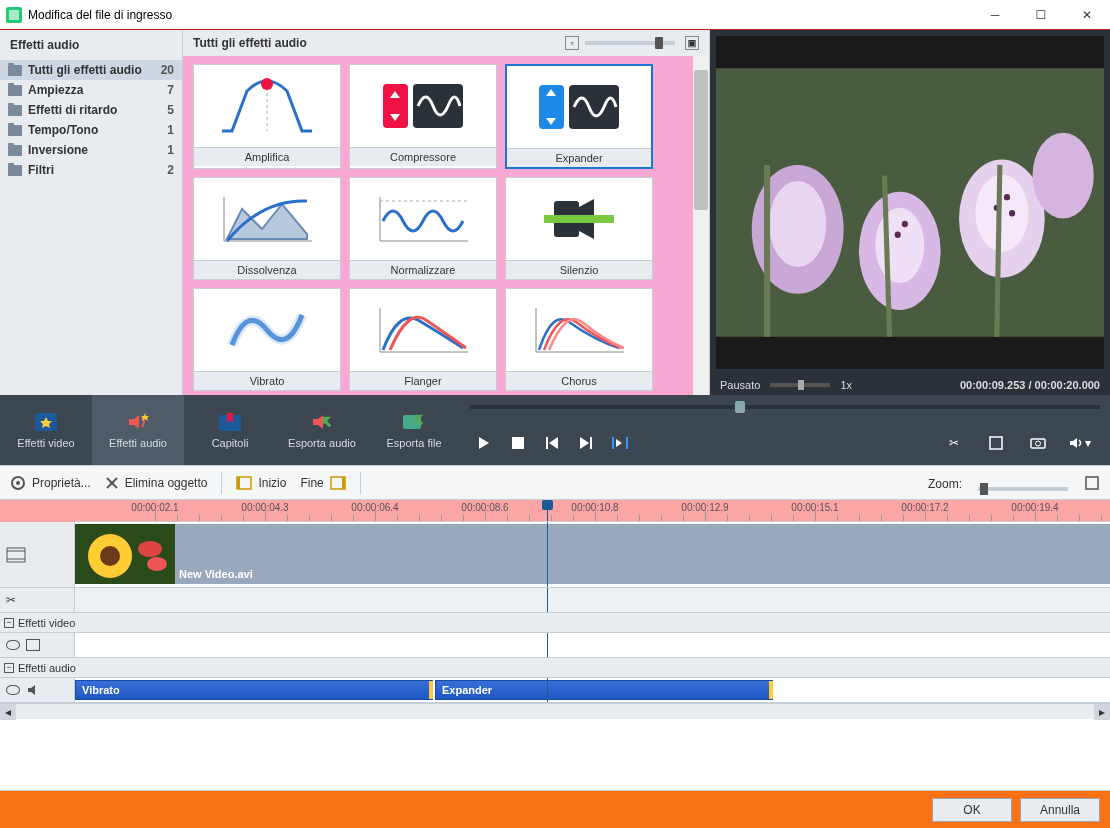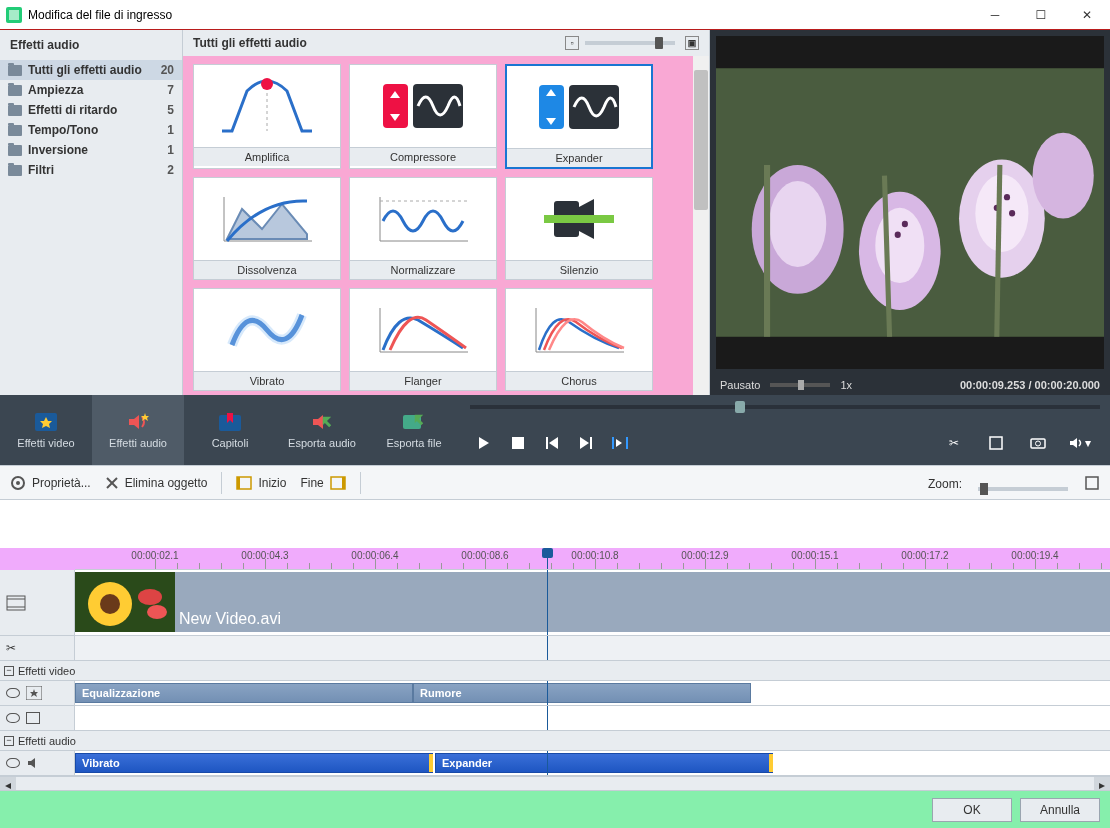--- a/index.html
+++ b/index.html
@@ -59,55 +59,55 @@
 
 
 .optionsrow { height: 35px; background: #f4f6f8; border-top: 1px solid #c5cdd5; border-bottom: 1px solid #c5cdd5; display: flex; align-items: center; padding: 0 10px; gap: 14px; }
 .opt-btn { display: flex; align-items: center; gap: 6px; font-size: 12px; color: #333; cursor: pointer; }
 .opt-sep { width: 1px; height: 22px; background: #c5cdd5; }
 .zoom-group { margin-left: auto; display: flex; align-items: flex-end; gap: 16px; }
 .zoom-slider { width: 90px; height: 4px; background: #c5cdd5; position: relative; }
 .zoom-slider .thumb { position: absolute; left: 2px; top: -4px; width: 8px; height: 12px; background: #555; }
 
 
-.timeline { background: #f0abfc; position: relative; margin-top: 48px; }
+.timeline { background: #fca5a5; position: relative; }
 .ruler { height: 22px; border-bottom: 1px solid #c5cdd5; position: relative; margin-left: 75px; overflow: hidden; }
 .ruler-label { position: absolute; top: 2px; font-size: 10px; color: #555; transform: translateX(-50%); }
 .tick { position: absolute; bottom: 0; width: 1px; height: 6px; background: #999; }
 .tick.major { height: 10px; }
 .playhead { position: absolute; top: 0; bottom: 0; width: 1px; background: #1a5a9a; z-index: 10; }
 .playhead .head { position: absolute; top: 0; left: -5px; width: 11px; height: 10px; background: #1a5a9a; border-radius: 2px; }
 
 .track-lane { display: flex; border-bottom: 1px solid #c5cdd5; background: #fff; }
 .track-lane.alt { background: #eef1f4; }
 .track-head { width: 75px; min-height: 24px; background: #e8ecf0; border-right: 1px solid #c5cdd5; display: flex; align-items: center; padding-left: 6px; gap: 6px; }
 .track-body { flex: 1; position: relative; min-height: 24px; }
 .track-head .eye { width: 14px; height: 10px; border: 1px solid #555; border-radius: 50%/60%; }
 .track-head .ticon2 { width: 14px; height: 12px; border: 1px solid #555; }
 
 .video-lane { height: 66px; }
 .video-thumb { position: absolute; left: 0; top: 2px; height: 60px; width: 100px; background: #3a5; display:flex; align-items:flex-end; }
 .video-thumb svg { width: 100%; height: 100%; }
 .clip-rest { position: absolute; left: 100px; right: 0; top: 2px; height: 60px; background: #99a9bd; display: flex; align-items: flex-end; padding: 4px; }
-.clip-label { color: #fff; font-size: 16px; font-weight: normal; }
+.clip-label { color: #fff; font-size: 11px; font-weight: bold; }
 
 .section-label { height: 20px; background: #e8ecf0; border-bottom: 1px solid #c5cdd5; display: flex; align-items: center; padding-left: 4px; font-size: 11px; color: #333; }
 .collapse-box { width: 10px; height: 10px; border: 1px solid #555; margin-right: 4px; display:flex; align-items:center; justify-content:center; font-size:9px; line-height:1; }
 
 .clip { position: absolute; top: 2px; bottom: 2px; background: linear-gradient(#89a3c3, #7390b4); border: 1px solid #5a7aa0; color: #fff; font-size: 11px; font-weight: bold; padding: 2px 6px; display:flex; align-items:center; }
 .clip.blue { background: linear-gradient(#3a6fd8, #1e56c2); border: 1px solid #184aa8; }
 .clip .selhandle { position: absolute; right: -1px; top: 0; bottom: 0; width: 4px; background: #ffcc33; }
 
 .hscroll { height: 16px; background: #e8ecf0; border-top: 1px solid #c5cdd5; position: relative; }
 .hscroll .arrow { position: absolute; top: 0; width: 16px; height: 16px; background: #d0d6dc; display:flex; align-items:center; justify-content:center; }
 .hscroll .arrow.left { left: 0; }
 .hscroll .arrow.right { right: 0; }
 
 
-.bottombar { position: absolute; bottom: 0; left: 0; right: 0; height: 38px; border-top: 1px solid #c5cdd5; background: #86efac; display: flex; align-items: center; justify-content: flex-end; padding: 0 10px; gap: 8px; }
+.bottombar { position: absolute; bottom: 0; left: 0; right: 0; height: 38px; border-top: 1px solid #c5cdd5; background: #f97316; display: flex; align-items: center; justify-content: flex-end; padding: 0 10px; gap: 8px; }
 .btn { width: 80px; height: 24px; background: #e8ecf0; border: 1px solid #9aa5b0; display: flex; align-items: center; justify-content: center; font-size: 12px; cursor: pointer; }
 </style>
 </head>
 <body>
 
 <div class="titlebar">
   <svg width="16" height="16">
       <rect width="16" height="16" fill="#2c7" rx="2"></rect>
       <rect x="3" y="3" width="10" height="10" fill="#fff" opacity="0.6"></rect>
     </svg>
@@ -532,38 +532,20 @@
     <div class="track-body">
         <div class="playhead" style="left:472px;"></div>
       </div>
   </div>
 
   <div class="section-label">
     <span class="collapse-box">−</span>
     <span>Effetti video</span>
   </div>
 
-  <div class="track-lane">
-    <div class="track-head">
-        <span class="eye"></span>
-        <svg width="16" height="14">
-          <rect width="16" height="14" fill="none" stroke="#555"></rect>
-          <polygon points="8,3 9,6 12,6 10,8 11,11 8,9 5,11 6,8 4,6 7,6" fill="#555"></polygon>
-        </svg>
-      </div>
-    <div class="track-body">
-      <div class="clip" style="left:0; width:338px;">
-          <span>Equalizzazione</span>
-        </div>
-      <div class="clip" style="left:338px; width:338px;">
-          <span>Rumore</span>
-        </div>
-      <div class="playhead" style="left:472px;"></div>
-    </div>
-  </div>
 
 
   <div class="track-lane">
     <div class="track-head">
         <span class="eye"></span>
         <span class="ticon2"></span>
       </div>
     <div class="track-body">
         <div class="playhead" style="left:472px;"></div>
       </div>

